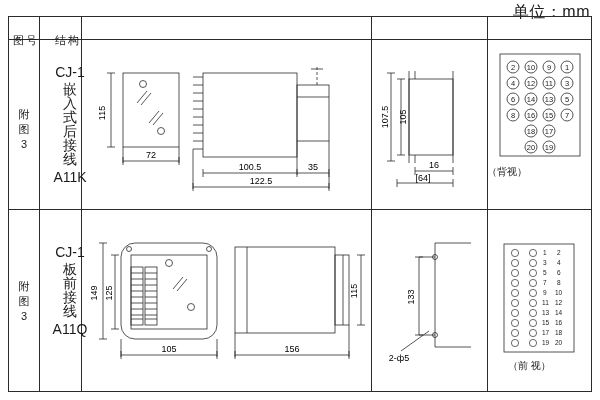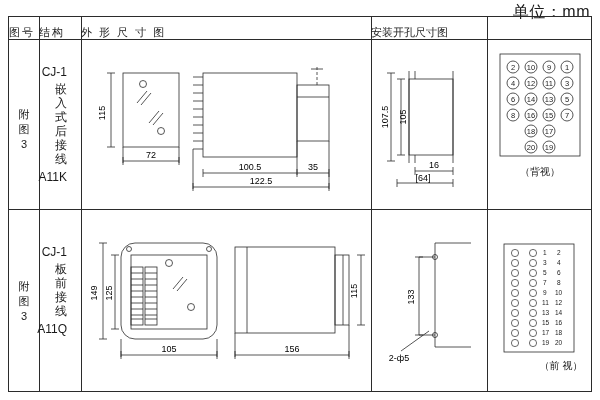--- a/index.html
+++ b/index.html
@@ -40,83 +40,81 @@
   }
   .hline {
     position: absolute;
     left: 0;
     right: 0;
     height: 0;
     border-top: 1px solid #2b2b2b;
   }
   .hdr {
     position: absolute;
-    top: 4px;
+    top: 12px;
     height: 22px;
     line-height: 22px;
-    text-align: left;
+    text-align: right;
     font-size: 11px;
     letter-spacing: 2px;
+    font-family: Liberation Serif, serif;
   }
   
   .c1 { left: 0; width: 30px; }
   .c2 { left: 30px; width: 42px; }
   .c3 { left: 72px; width: 290px; }
   .c4 { left: 362px; width: 116px; }
   .c5 { left: 478px; width: 106px; }
 
   .fig-label {
     position: absolute;
     left: 0;
     width: 30px;
     text-align: center;
     font-size: 11px;
     line-height: 15px;
   }
   .struct-label {
     position: absolute;
-    left: 16px;
+    left: 40px;
     width: 42px;
-    text-align: right;
-    font-size: 12px;
+    text-align: center;
+    font-size: 14px;
     line-height: 14px;
   }
   svg { display: block; }
   .drawing {
     position: absolute;
   }
   text {
     font-family: "Liberation Sans", sans-serif;
   }
   .caption {
     position: absolute;
     font-size: 10px;
-    text-align: center;
     width: 106px;
     left: 478px;
   }
 </style>
 </head>
 <body>
 
 <div class="unit-line">单位：mm</div>
 
 <div class="table">
 
   <div class="hline" style="top:22px;"></div>
   <div class="vline" style="left:30px;"></div>
   <div class="vline" style="left:72px;"></div>
   <div class="vline" style="left:362px;"></div>
   <div class="vline" style="left:478px;"></div>
   <div class="hline" style="top:192px;"></div>
 
   <div class="hdr c1">图号</div>
   <div class="hdr c2">结构</div>
-  <div class="hdr c3">外 形 尺 寸 图</div>
-  <div class="hdr c4" style="letter-spacing:0;">安装开孔尺寸图</div>
 
   <div class="fig-label" style="top:90px;">
     <div>附</div>
     <div>图</div>
     <div>3</div>
   </div>
 
   <div class="struct-label" style="top:48px;">
     <div style="margin-bottom:3px;">CJ-1</div>
     <div>嵌</div>

